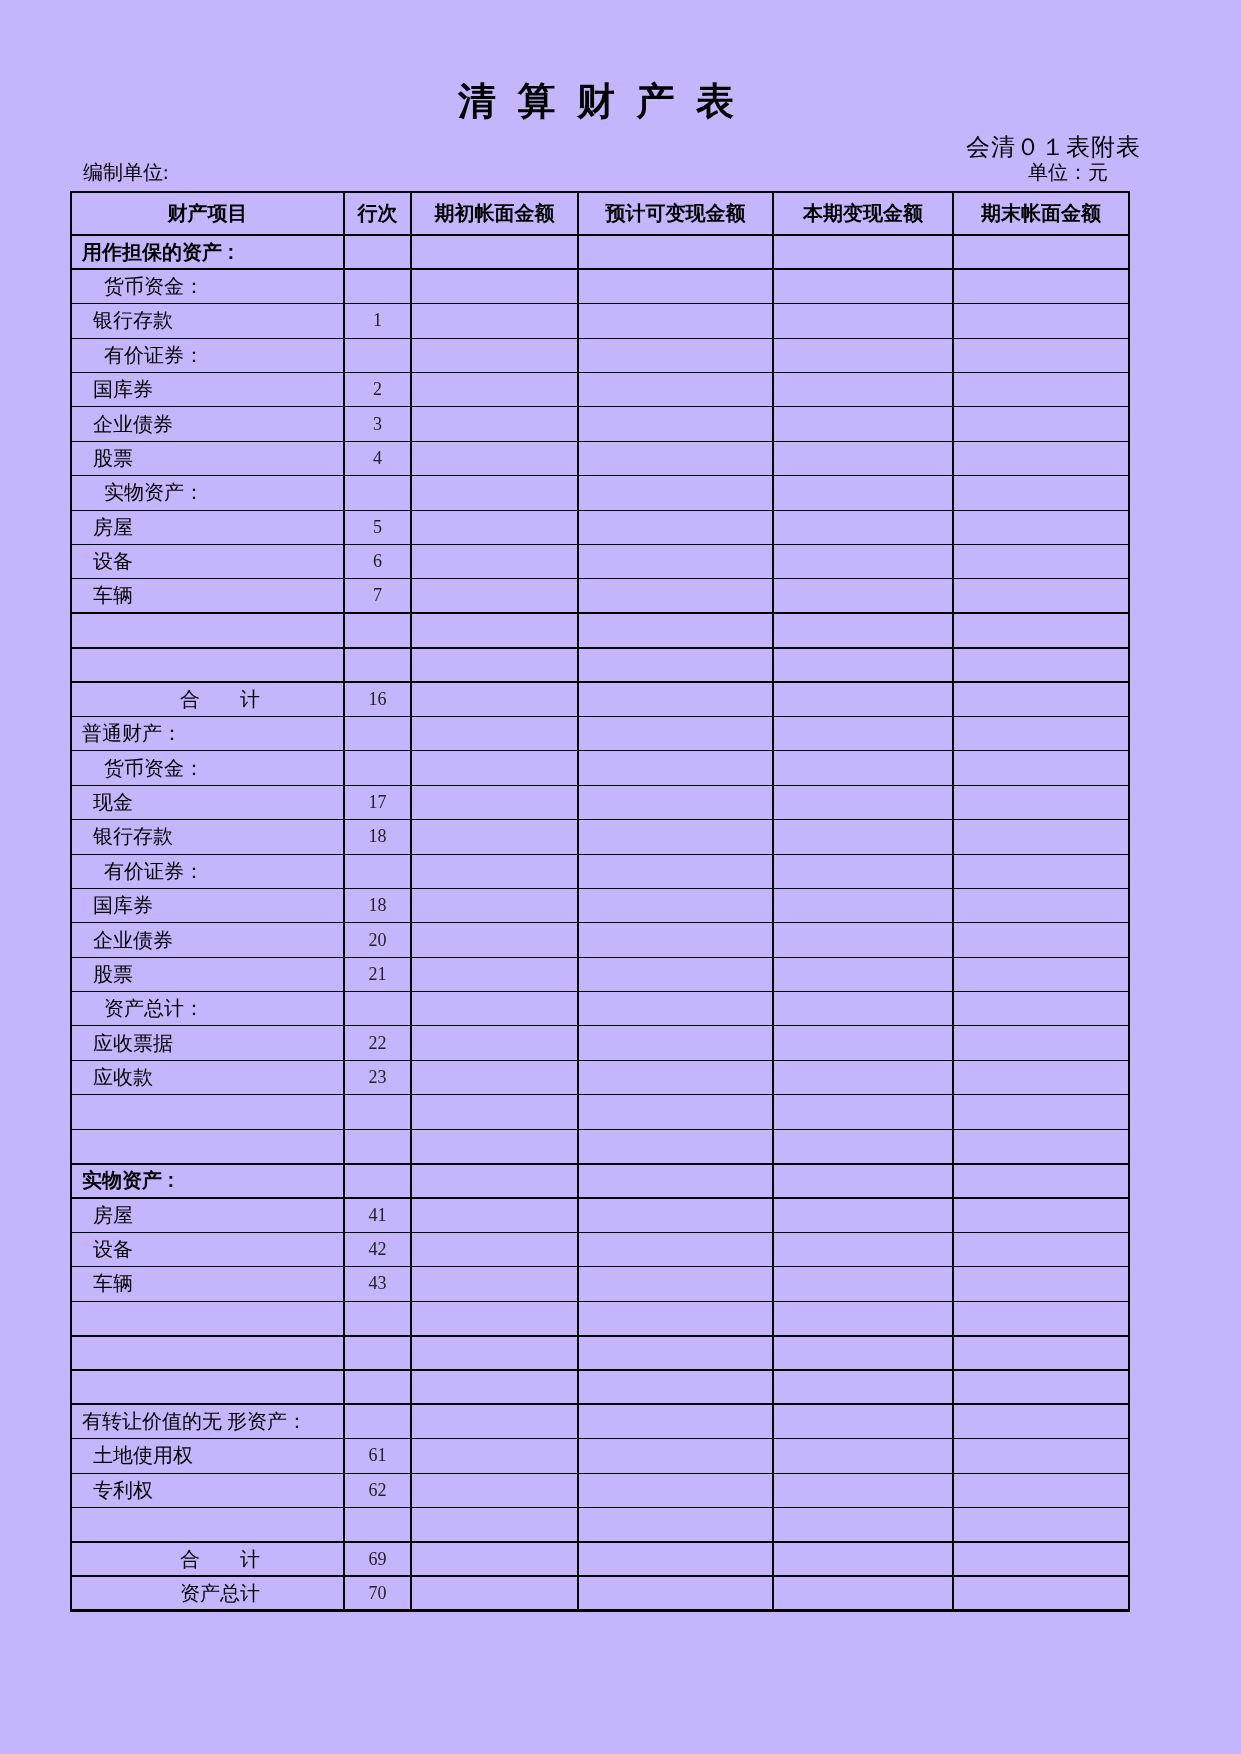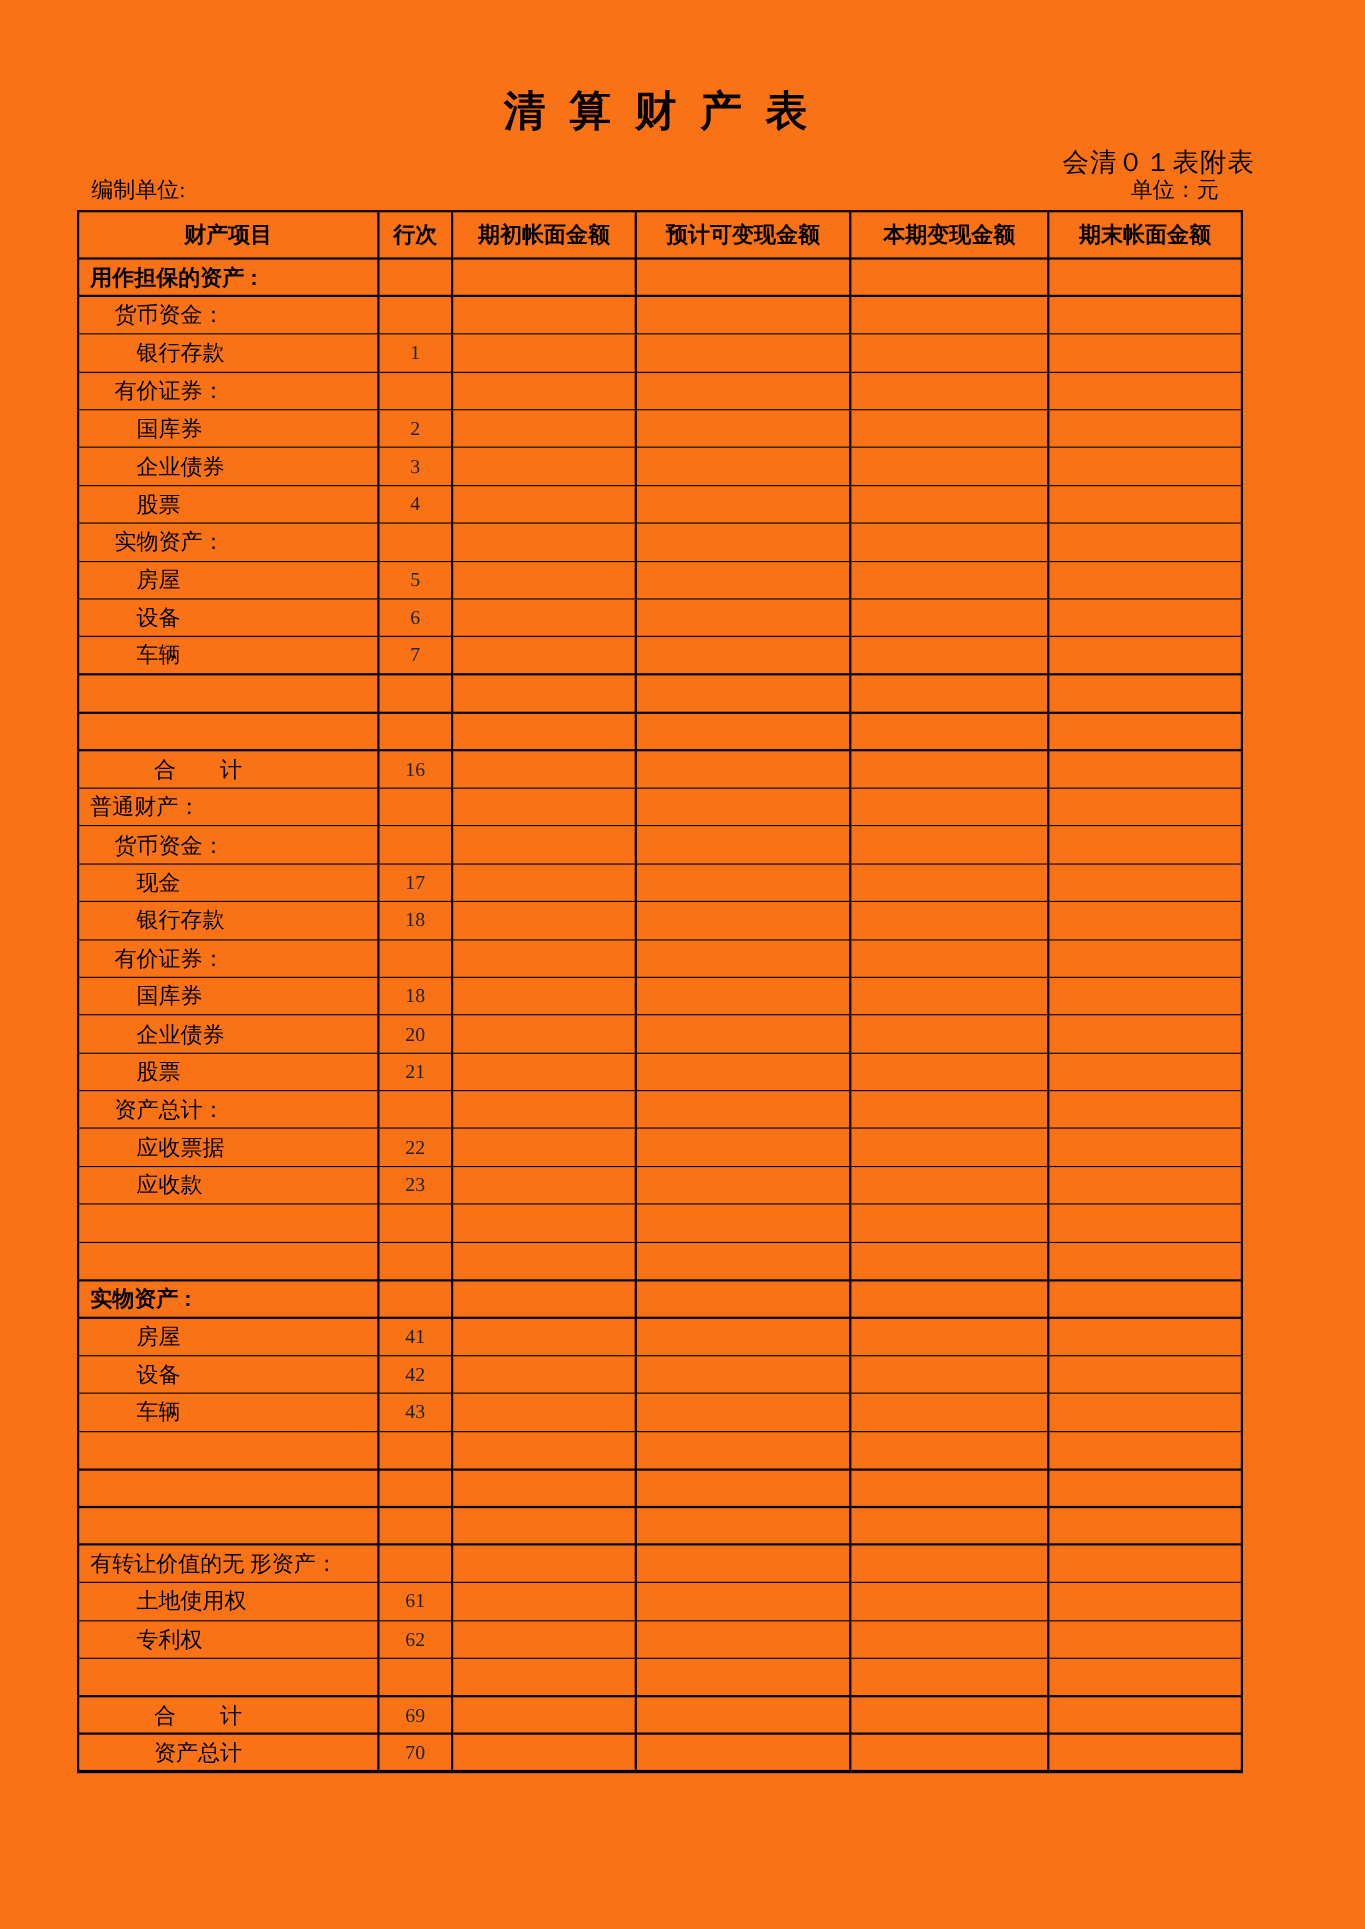--- a/index.html
+++ b/index.html
@@ -1,20 +1,20 @@
 <!DOCTYPE html>
 <html><head>
 <meta charset="utf-8">
 <style>
   html,body { margin:0; padding:0; background:#e8e8e8; }
   .page {
     position:relative;
     width:1241px; height:1754px;
     margin:0 auto;
-    background:#f97316;
+    background:#c4b5fd;
     color:#000;
     font-family:"Liberation Serif","DejaVu Serif",serif;
     overflow:hidden;
   }
   .doc-title {
     position:absolute; left:70px; top:76px; width:1058px;
     text-align:center;
     font-size:38px; font-weight:bold;
     letter-spacing:6px;
     font-family:"Liberation Serif","DejaVu Serif",serif;
@@ -59,26 +59,26 @@
     font-family:"Liberation Sans","DejaVu Sans",sans-serif;
     font-size:20px;
   }
   .asset-table tbody tr { height:34.4px; }
   td.item-cell  { text-align:left; }
   td.line-cell  { text-align:center; font-size:18px; color:#222; }
   td.amount-cell{ }
 
   tr.indent-0 td.item-cell { padding-left:10px; }
   tr.indent-1 td.item-cell { padding-left:32px;margin-left:12px; }
-  tr.indent-2 td.item-cell { padding-left:52px; }
+  tr.indent-2 td.item-cell { padding-left:21px; }
   tr.row-bold td.item-cell {
     font-weight:bold;
     font-family:"Liberation Sans","DejaVu Sans",sans-serif;
   }
-  tr.row-total td.item-cell { padding-left:68px; }
+  tr.row-total td.item-cell { padding-left:108px; }
   tr.row-thick td { border-bottom-width:2px; }
   .asset-table tbody tr:last-child td { border-bottom-width:3px; }
 </style>
 </head>
 <body>
 
 <div class="page">
 
   <div class="doc-title">清 算 财 产 表</div>
 

